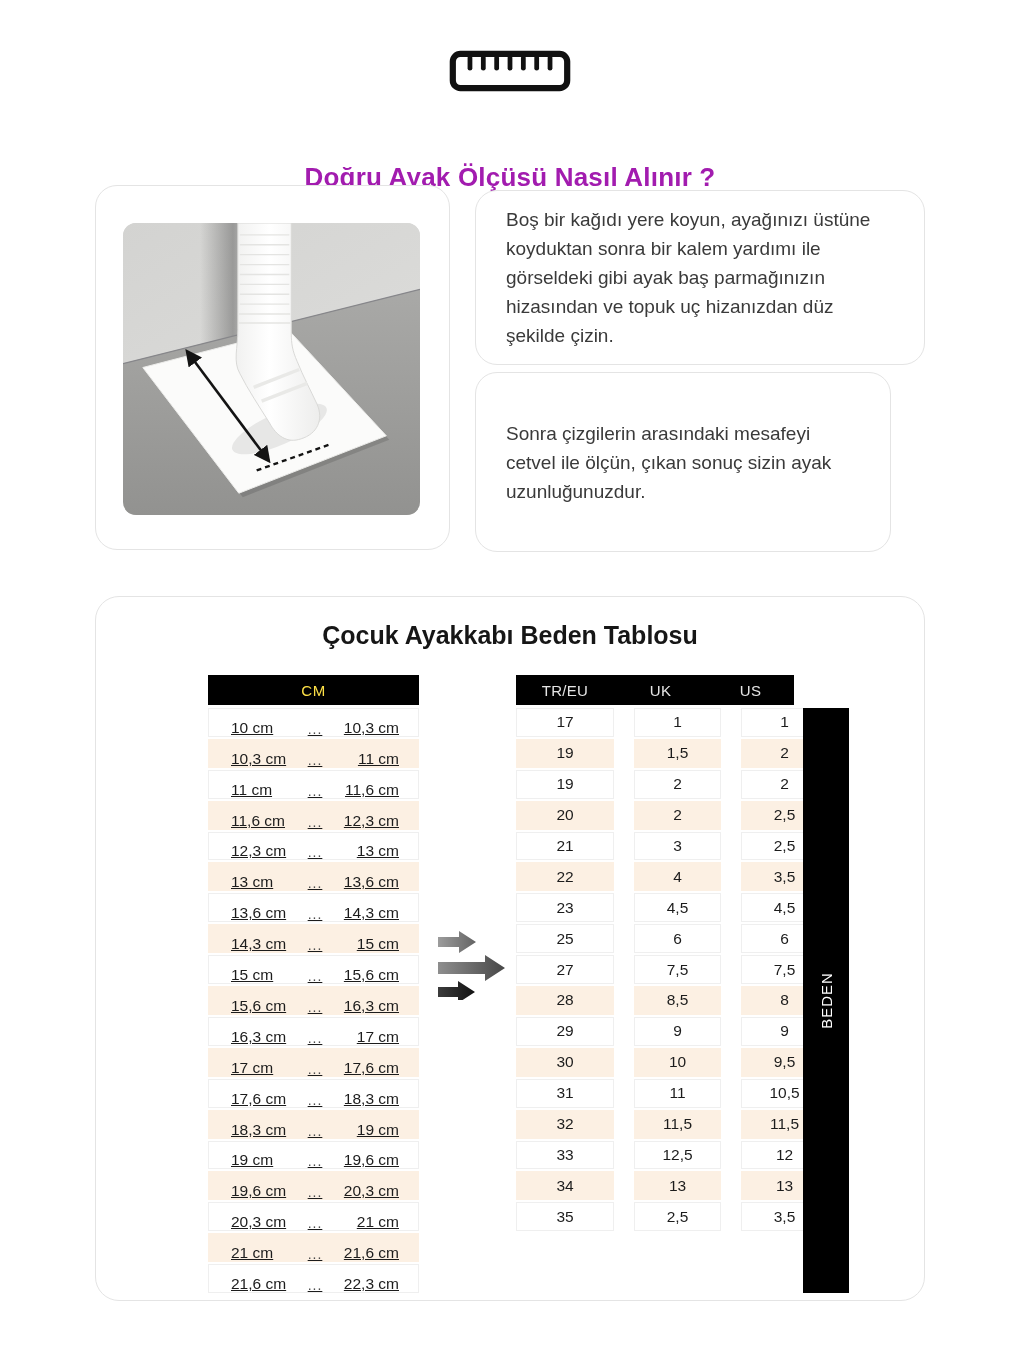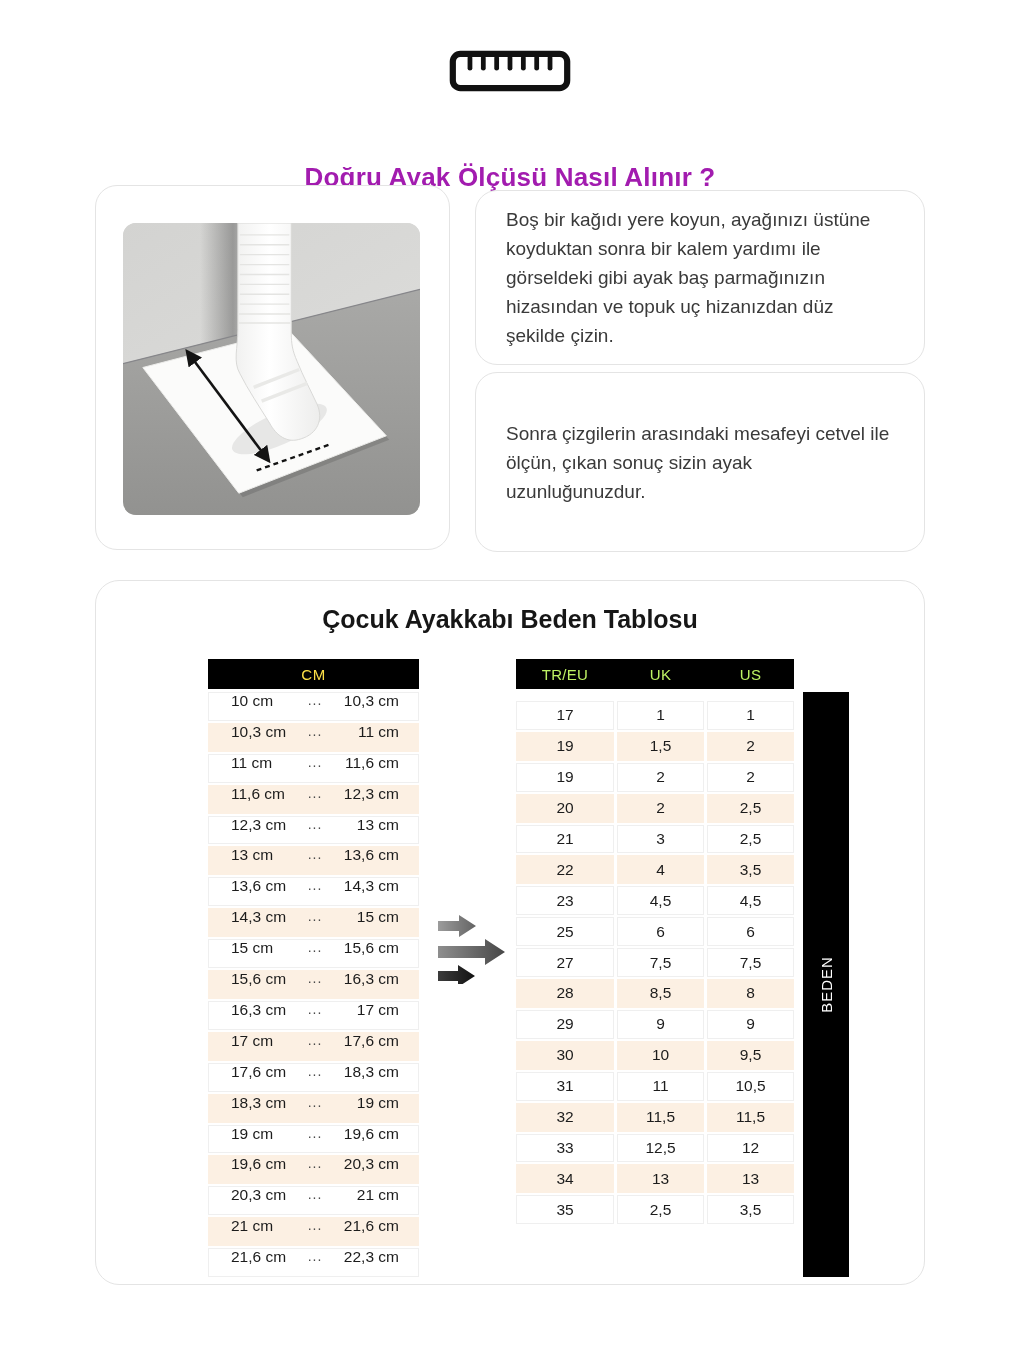--- a/index.html
+++ b/index.html
@@ -12,46 +12,46 @@
   .page-title { position:absolute; left:0; top:120px; width:1020px; text-align:center;
                 font-size:26px; font-weight:700; color:#a21caf; letter-spacing:.2px;margin-top:42px; }
 
   .card { position:absolute; background:#fff; border:1.5px solid #e4e4e4; border-radius:22px; }
   .image-card { left:95px; top:185px; width:355px; height:365px; }
   .photo { position:absolute; left:27px; top:37px; width:297px; height:292px;
            border-radius:13px; overflow:hidden; background:#d6d6d4; }
   .photo svg { display:block; width:100%; height:100%; }
 
   .info-card-1 { left:475px; top:190px; width:450px; height:175px; display:flex; align-items:center; }
-  .info-card-2 { left:475px; top:372px; width:450px; height:180px; display:flex; align-items:center; }
+  .info-card-2 { left:475px; top:372px; width:416px; height:180px; display:flex; align-items:center; }
   .info-text { padding:10px 30px; font-size:19px; line-height:29px; color:#3a3a3a; }
 
   
-  .table-card { left:95px; top:580px; width:830px; height:705px; border-radius:24px; }
+  .table-card { left:95px; top:596px; width:830px; height:705px; border-radius:24px; }
   .table-title { position:absolute; left:0; top:24px; width:100%; text-align:center;
                  font-size:25px; font-weight:700; color:#161616; }
 
   .cm-table { position:absolute; left:112px; top:78px; width:211px; }
   .cm-head { height:30px; margin-bottom:3px; background:#000; color:#fde047;
              display:flex; align-items:center; justify-content:center;
              font-size:15px; font-weight:500; letter-spacing:.5px; }
   .tbody { display:grid; grid-template-rows:repeat(19,1fr); gap:2px; height:585px; }
-  .trow { display:flex; align-items:flex-start; font-size:15.5px; color:#1c1c1c; }
+  .trow { display:flex; align-items:flex-end; font-size:15.5px; color:#1c1c1c;text-decoration:underline; }
   .trow .from { flex:1; text-align:left; padding-left:23px; }
   .trow .dots { width:36px; text-align:center; color:#4a4a4a; font-size:14px; letter-spacing:1px; }
   .trow .to { flex:1; text-align:right; padding-right:20px; }
   .plain { background:#fff; box-shadow:inset 0 0 0 1px #efefef; }
   .alt { background:#fcf0e3; }
 
   .intl-table { position:absolute; left:420px; top:78px; width:278px; }
-  .intl-head { height:30px; margin-bottom:12px; background:#000; color:#bef264;
+  .intl-head { height:30px; margin-bottom:3px; background:#000; color:#e5e5e5;
                display:grid; grid-template-columns:98px 87px 87px; column-gap:3px; }
   .intl-head span { display:flex; align-items:center; justify-content:center;
                     font-size:15px; font-weight:500; letter-spacing:.3px; }
-  .irow { display:grid; grid-template-columns:98px 87px 87px; column-gap:3px; }
+  .irow { display:grid; grid-template-columns:98px 87px 87px; column-gap:20px; }
   .icell { display:flex; align-items:center; justify-content:center; font-size:15.5px; color:#1c1c1c; }
 
   .arrows-wrap { position:absolute; left:340px; top:333px; width:76px; height:70px; }
 
   .beden-bar { position:absolute; left:707px; top:111px; width:46px; height:585px; background:#000;
                display:flex; align-items:center; justify-content:center; }
   .beden-bar span { color:#fff; font-size:15px; letter-spacing:1px; transform:rotate(-90deg); white-space:nowrap; }
 </style>
 </head>
 <body>

